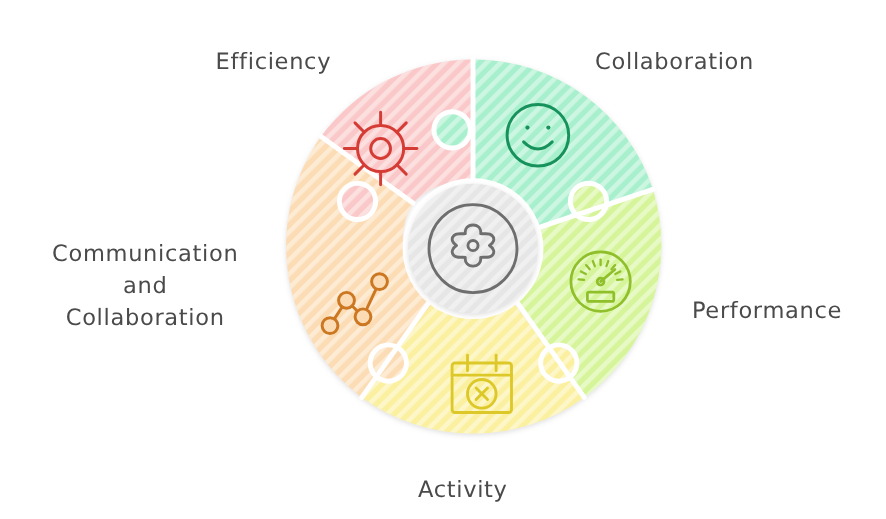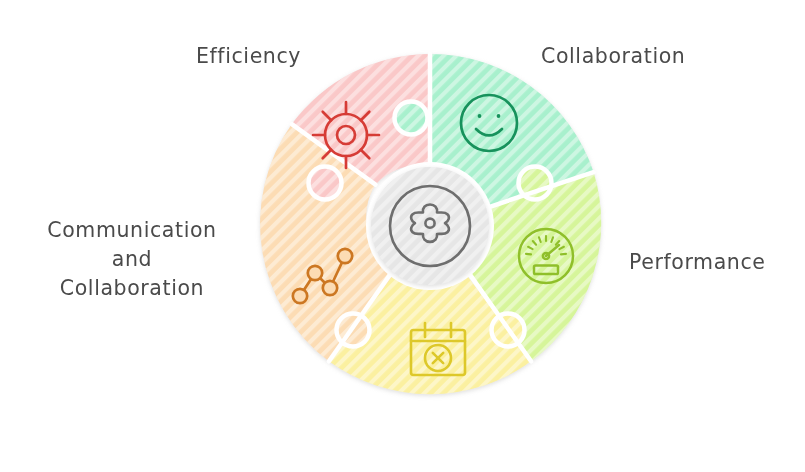--- a/index.html
+++ b/index.html
@@ -17,21 +17,21 @@
     color:#4a4a4a;
     font-family:"DejaVu Sans", sans-serif;
     font-size:20.5px;
     letter-spacing:0.6px;
     line-height:29px;
     white-space:pre-line;
     font-weight:400;
   }
   #lbl-efficiency{left:196px;top:42px;}
   #lbl-satisfaction{left:541px;top:42px;}
-  #lbl-performance{left:629px;top:248px;}
+  #lbl-performance{left:629px;top:268px;}
   #lbl-activity{left:380px;top:431px;}
   #lbl-commcollab{left:40px;top:216px;width:184px;text-align:center;}
 </style>
 </head>
 <body>
 
 <div id="stage">
 
   <svg class="wheel" viewBox="0 0 805 472">
     <defs>
@@ -249,18 +249,19 @@
       <circle cx="23" cy="-20" r="7.2" fill="#fcdcb4"></circle>
     </g>
   </svg>
 
   <div class="lbl" id="lbl-efficiency">Efficiency</div>
 
   <div class="lbl" id="lbl-satisfaction">Collaboration</div>
 
   <div class="lbl" id="lbl-performance">Performance</div>
 
+  <div class="lbl" id="lbl-activity">Activity</div>
 
   <div class="lbl" id="lbl-commcollab">Communication
 and
 Collaboration</div>
 
 </div>
 
 </body></html>

